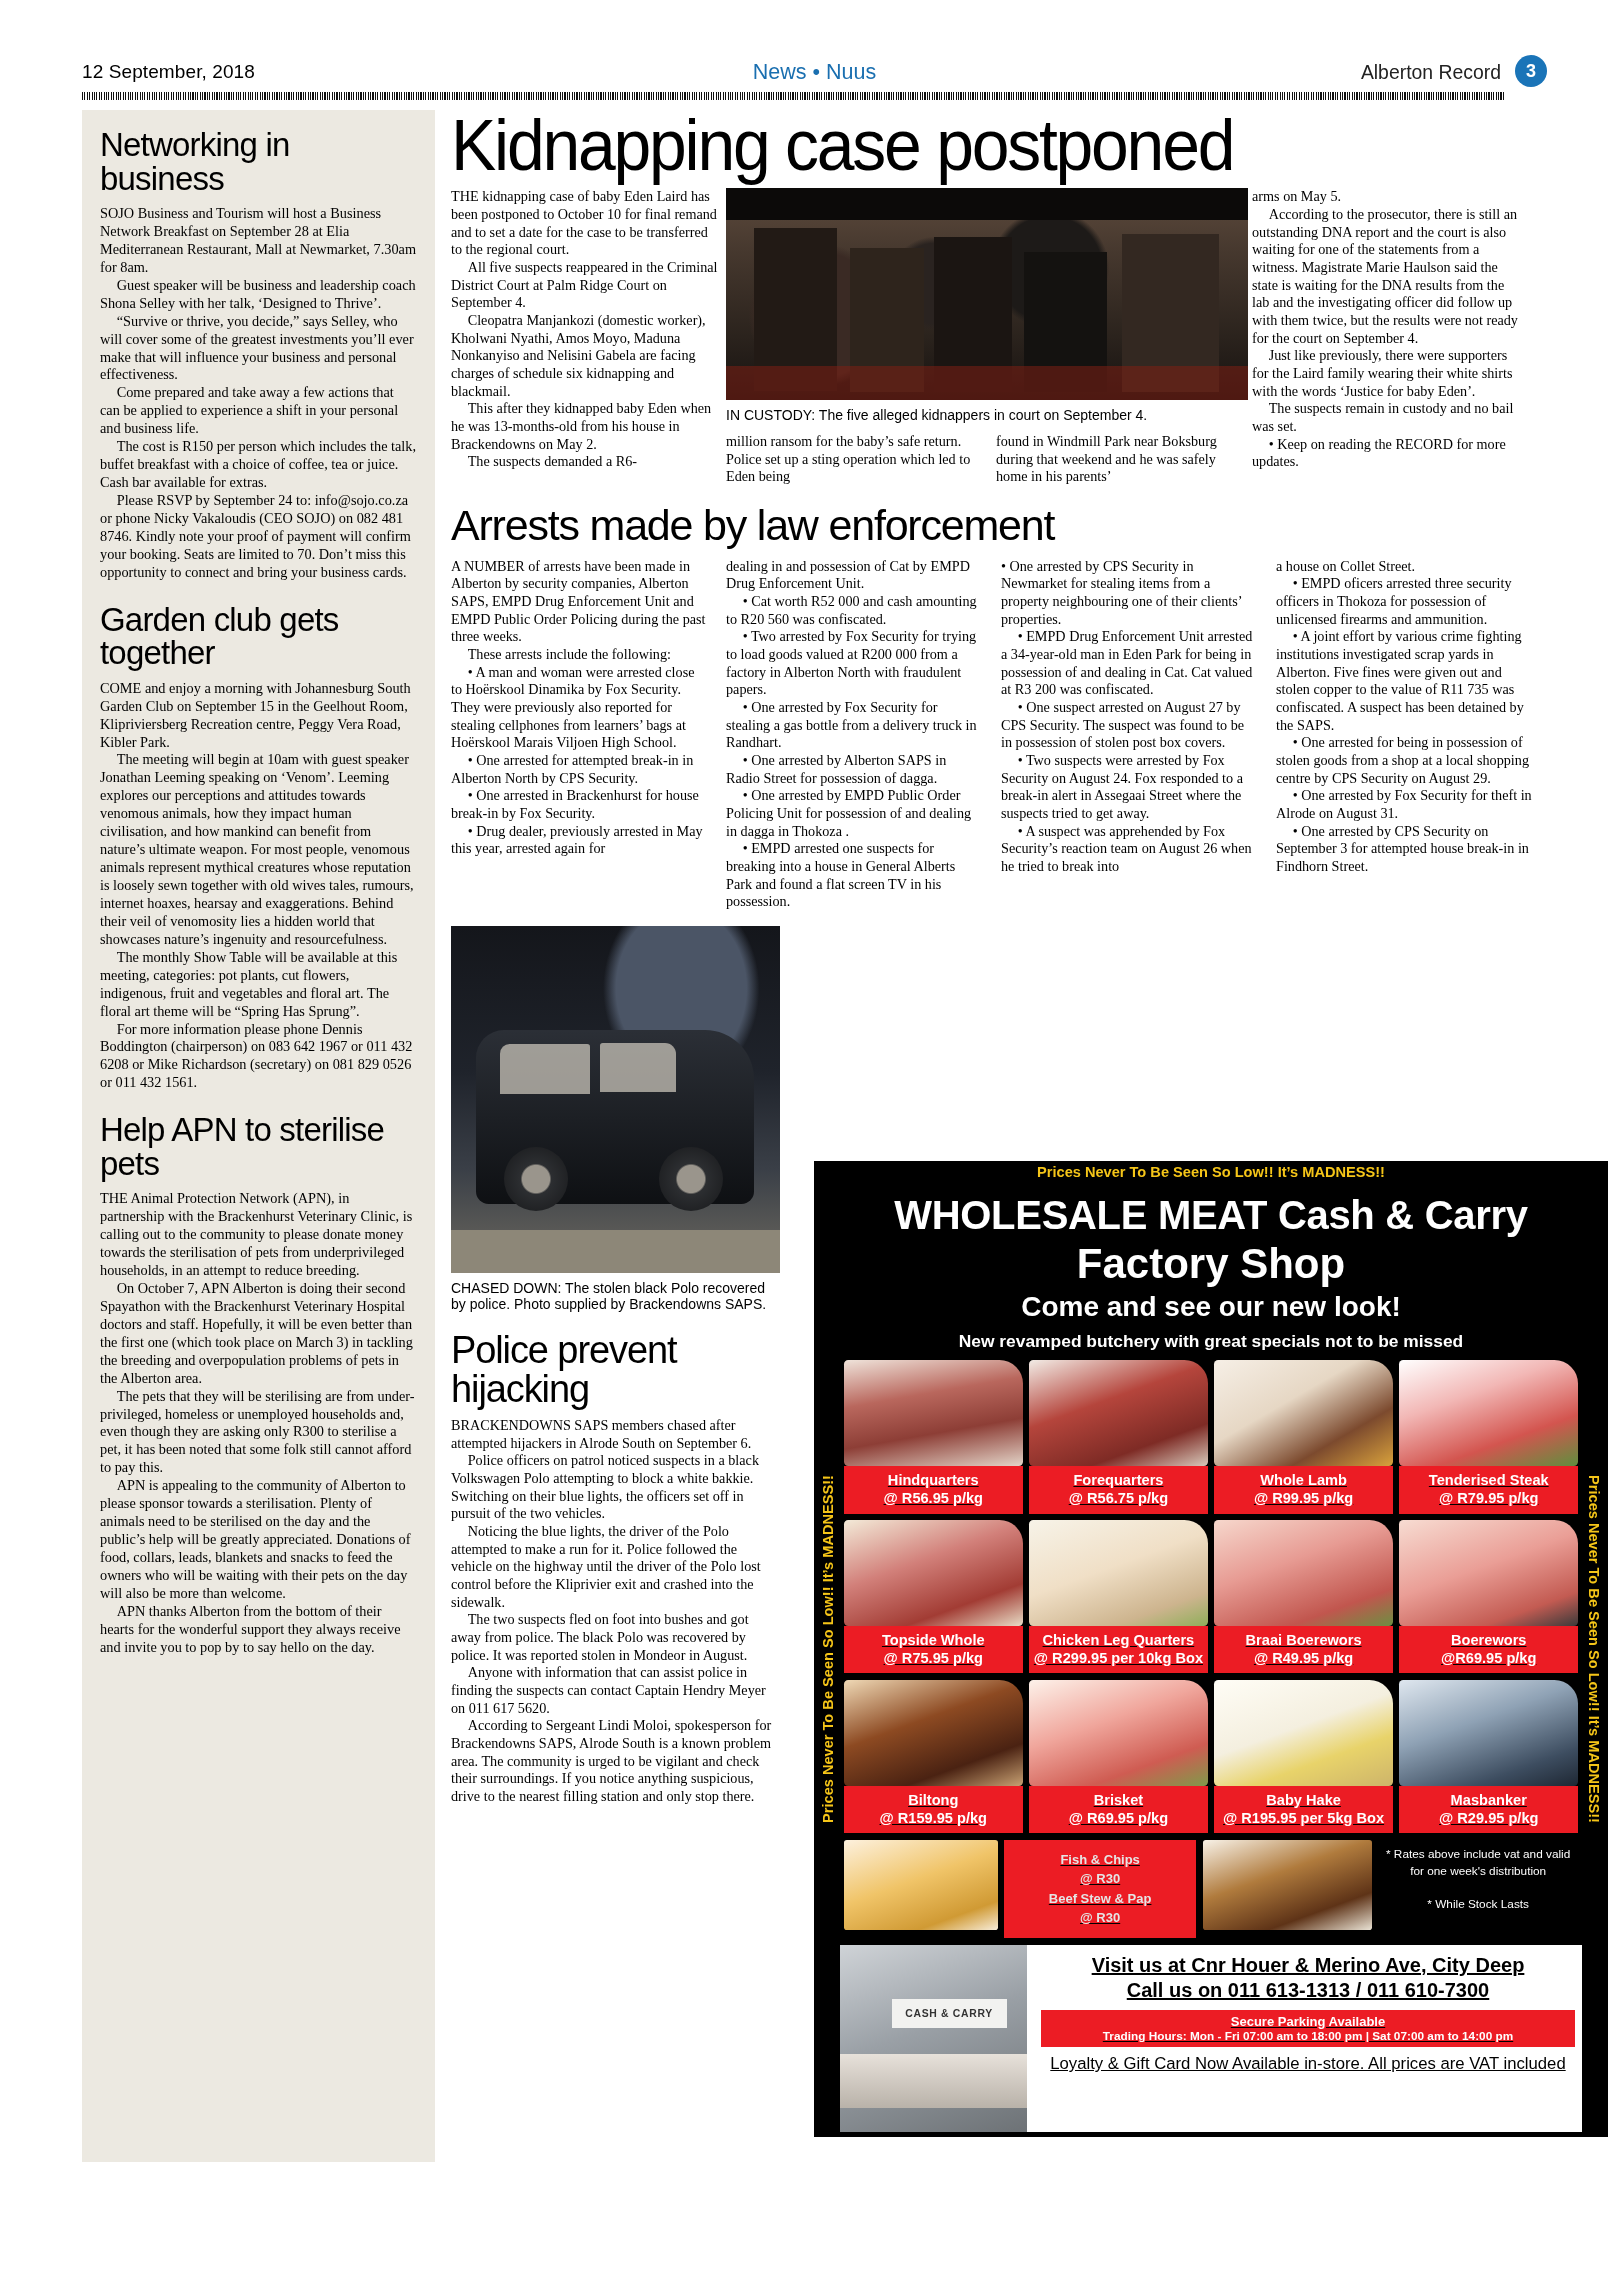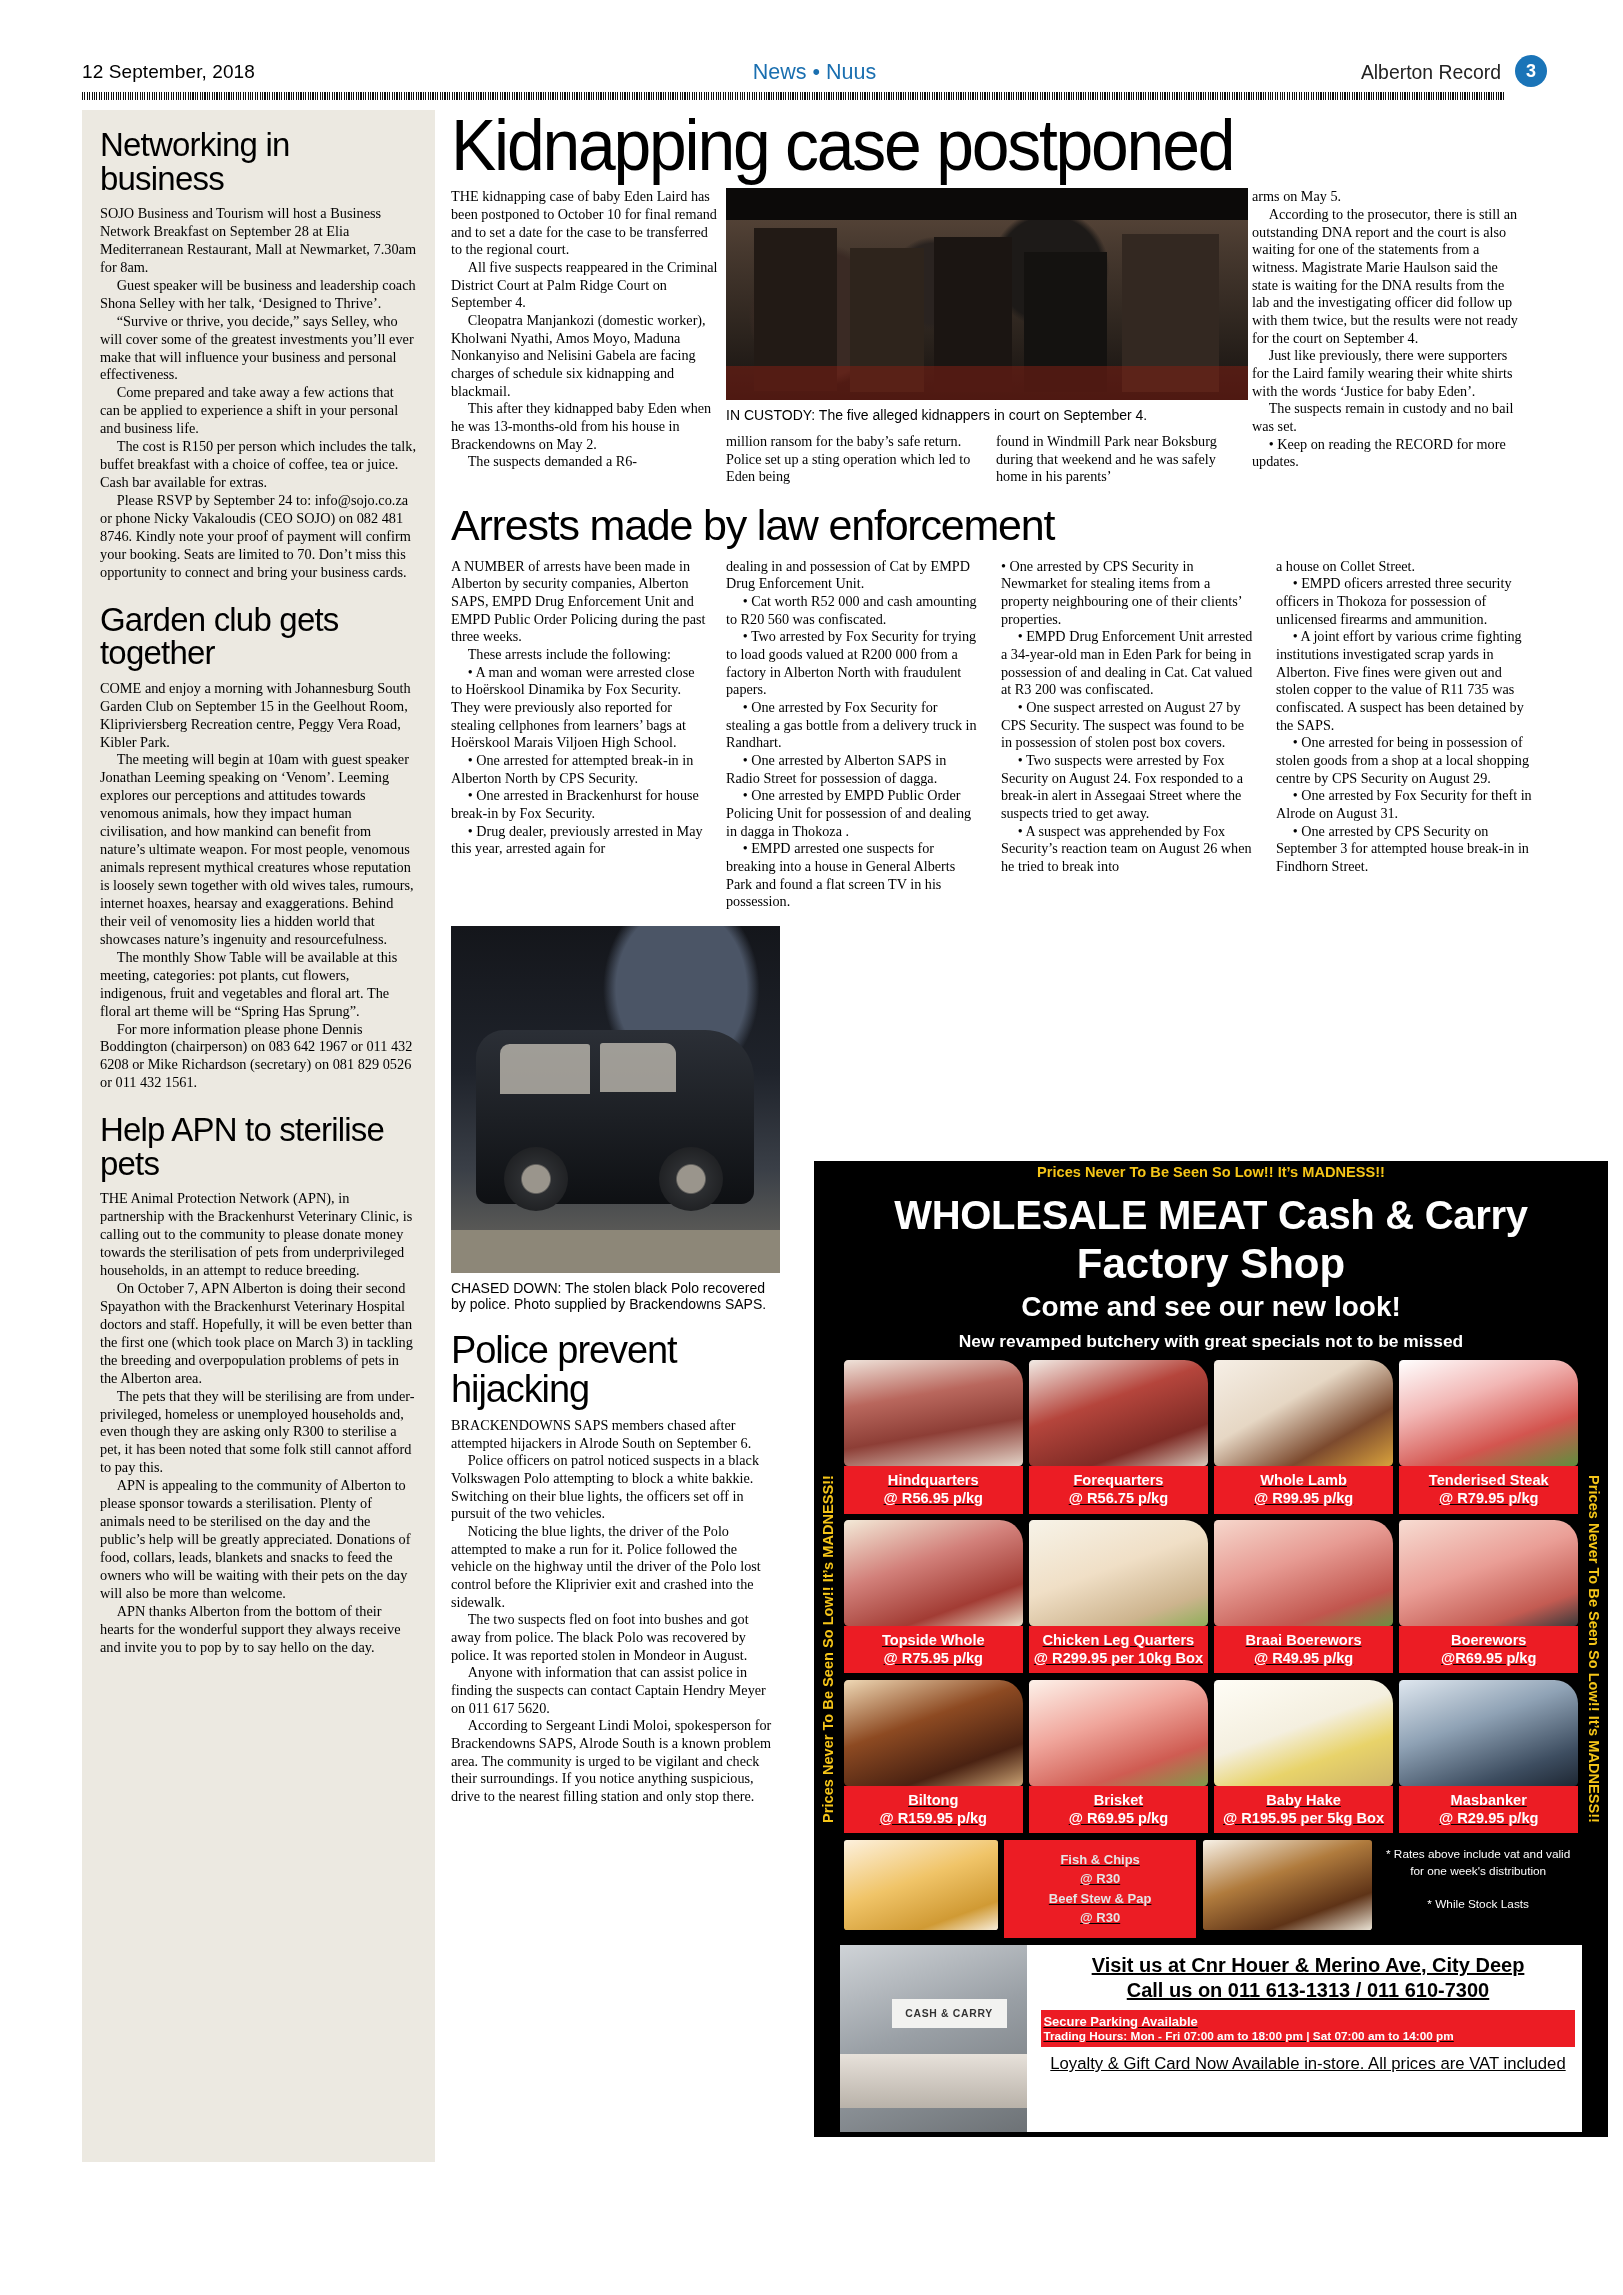--- a/index.html
+++ b/index.html
@@ -126,21 +126,21 @@
                background:linear-gradient(160deg,#cfd3d7 0%,#9aa0a6 45%,#6d7276 100%); }
   .sp-sign { position:absolute; left:52px; top:54px; width:115px; height:29px; background:#f2f2f0;
              color:#333; font-family:"Liberation Sans", sans-serif; font-size:10.4px; font-weight:bold;
              display:flex; align-items:center; justify-content:center; letter-spacing:0.7px; }
   .sp-counter { position:absolute; left:0; bottom:23.6px; width:187px; height:54px;
                 background:linear-gradient(180deg,#e7e1da,#b9b2a9); }
   .ad-fbody { margin-left:194px; padding:8.3px 7px 0 7px; }
   .ad-visit { font-family:"Liberation Sans", sans-serif; font-weight:bold; font-size:20px;
               text-align:center; color:#000; line-height:1.28; }
   .ad-redbar { background:#ec1c24; color:#fff; font-family:"Liberation Sans", sans-serif;
-               text-align:left; padding:4.2px 2.8px; margin-top:5.6px; }
+               text-align:center; padding:4.2px 2.8px; margin-top:5.6px; }
   .ad-redbar .r1 { font-size:13px; font-weight:bold; }
   .ad-redbar .r2 { font-size:11.8px; font-weight:bold; }
   .ad-loyalty { font-family:"Liberation Sans", sans-serif; font-size:16.7px; text-align:center;
                 color:#000; margin-top:6.2px; line-height:1.35; }
 
   
   .m1{background:linear-gradient(170deg,#efe3da 0%,#b9675d 35%,#8d3e36 65%,#e3d4c8 100%);}
   .m2{background:linear-gradient(160deg,#f2ece6 0%,#b5453c 40%,#7e2b25 75%,#d8c9bb 100%);}
   .m3{background:linear-gradient(150deg,#f6efe6 0%,#e6d7c4 40%,#7c4a2e 72%,#d9a23c 100%);}
   .m4{background:linear-gradient(160deg,#ffffff 0%,#f2b7b5 35%,#d3554f 70%,#5f8f3e 100%);}

